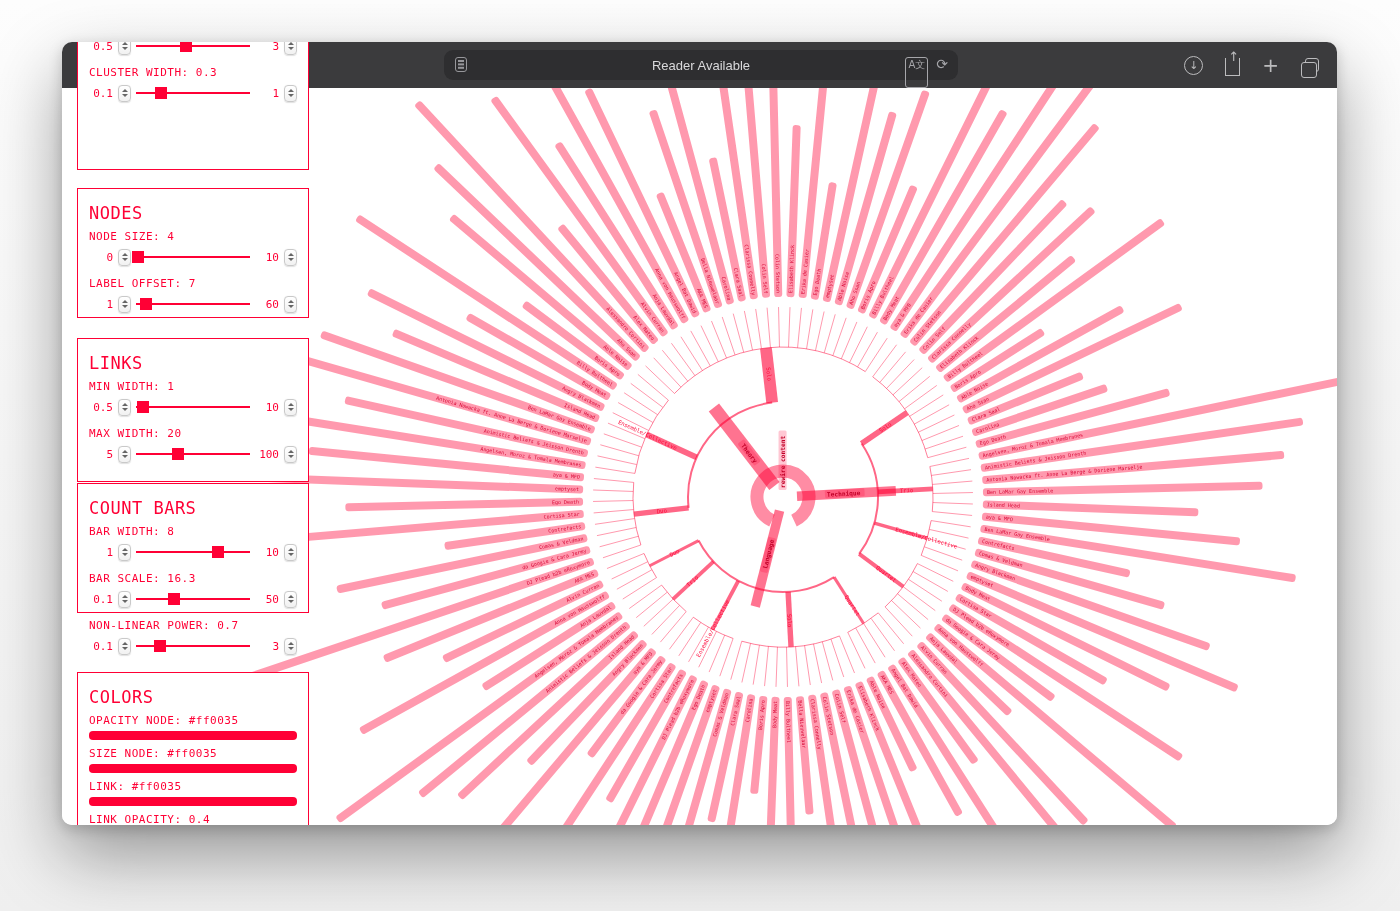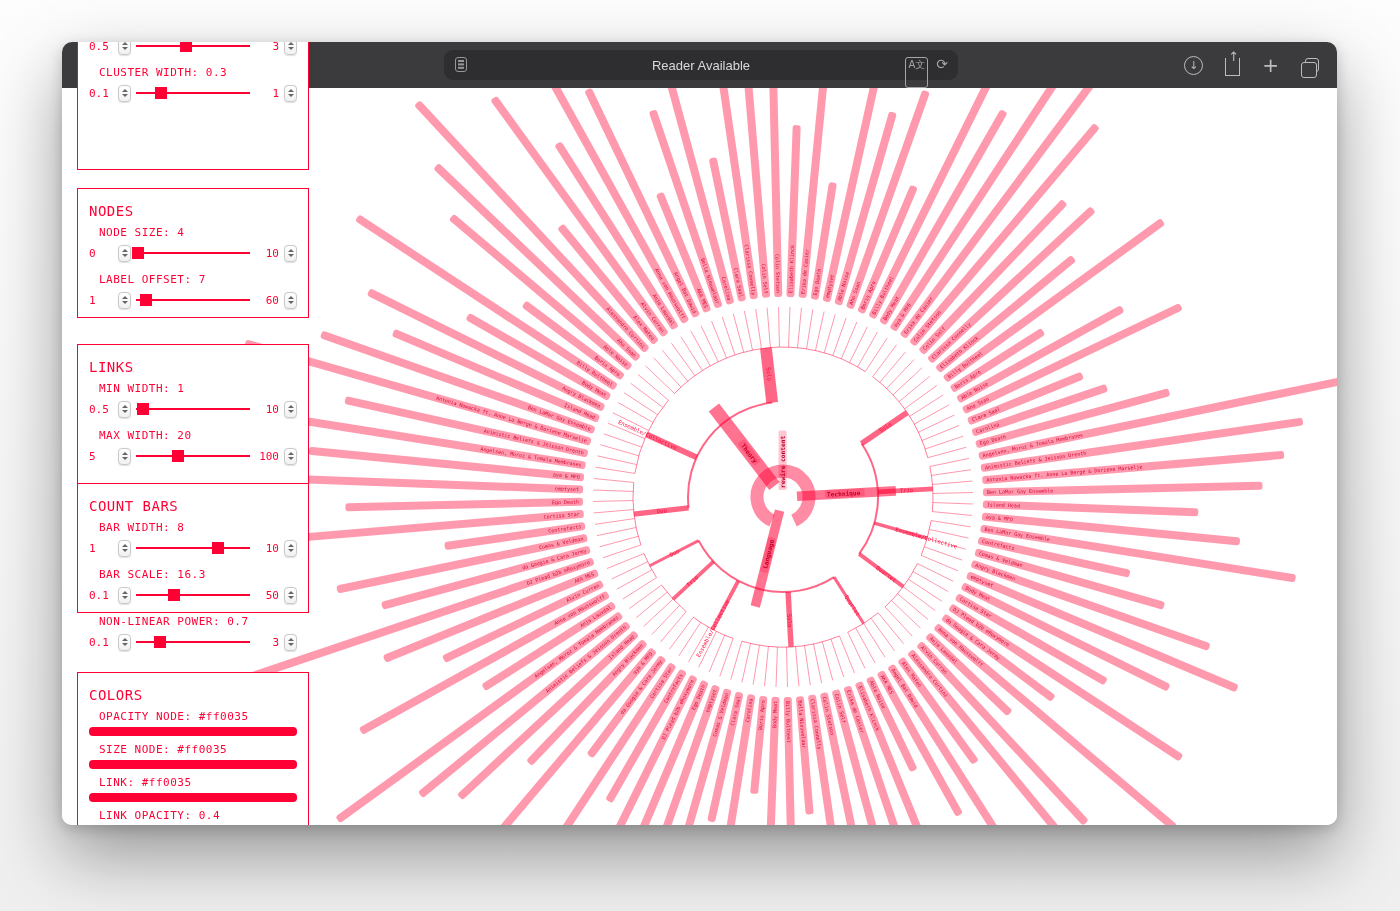--- a/index.html
+++ b/index.html
@@ -37,24 +37,24 @@
   .plus-glyph { font-size:20px; line-height:18px; }
   .tabs-glyph { position:relative; width:14px; height:14px; border:1.6px solid #bcbcbe; border-radius:3px; margin-left:4px;}
   .tabs-glyph::before { content:""; position:absolute; left:-5px; top:3px; width:14px; height:14px; border:1.6px solid #bcbcbe; border-radius:3px; background:#3b3b3d; }
 
   
   .content { position:relative; width:1275px; height:737px; background:#ffffff; }
   #chart-svg { position:absolute; left:0; top:0; }
 
   
   .panel { position:absolute; left:15px; width:232px; border:1.5px solid #ff0035; background:#ffffff; padding:8px 11px 10px 11px; color:#ff0035; }
-  .panel-title { font-size:14px; letter-spacing:.5px; margin:6px 0 2px 0; }
-  .ctl-label { font-size:11px; letter-spacing:.5px; margin:7px 0 1px 10px; white-space:nowrap; }
+  .panel-title { font-size:17px; letter-spacing:.5px; margin:6px 0 2px 0; }
+  .ctl-label { font-size:11px; letter-spacing:.5px; margin:7px 0 1px 0; white-space:nowrap; }
   .slider-row { display:flex; align-items:center; gap:5px; height:26px; }
-  .bound-val { font-size:11px; min-width:24px; white-space:nowrap; }
+  .bound-val { font-size:11px; min-width:24px; text-align:right; white-space:nowrap; }
   .bound-val.right { text-align:right; min-width:24px; }
   .stepper { width:13px; height:17px; background:linear-gradient(#fff,#f1f1f1); border:1px solid #c9c9c9; border-radius:4px;
     display:flex; flex-direction:column; align-items:center; justify-content:center; gap:2px; flex:none; box-shadow:0 .5px 1px rgba(0,0,0,.12);}
   .st-up   { width:0;height:0;border-left:3px solid transparent;border-right:3px solid transparent;border-bottom:3.5px solid #666; }
   .st-down { width:0;height:0;border-left:3px solid transparent;border-right:3px solid transparent;border-top:3.5px solid #666; }
   .track { position:relative; flex:1; height:13px; }
   .track::before { content:""; position:absolute; left:0; right:0; top:5.5px; height:2px; background:#ff0035; }
   .thumb { position:absolute; top:0.5px; width:12px; height:12px; background:#ff0035; }
   .swatch { height:9px; border-radius:4px; margin:4px 0 2px 0; }
 </style>
@@ -967,21 +967,21 @@
             <div class="track">
               <div class="thumb" style="left: calc(9% - 6px);"></div>
             </div>
             <span class="bound-val right">60</span>
             <div class="stepper">
               <div class="st-up"></div>
               <div class="st-down"></div>
             </div>
           </div>
         </div>
-      <div class="panel" id="panel-links" style="top:256px; height:144px;">
+      <div class="panel" id="panel-links" style="top:250px; height:144px;">
           <div class="panel-title">LINKS</div>
           <div class="ctl-label">MIN WIDTH:  1</div>
           <div class="slider-row">
             <span class="bound-val">0.5</span>
             <div class="stepper">
               <div class="st-up"></div>
               <div class="st-down"></div>
             </div>
             <div class="track">
               <div class="thumb" style="left: calc(6% - 6px);"></div>

